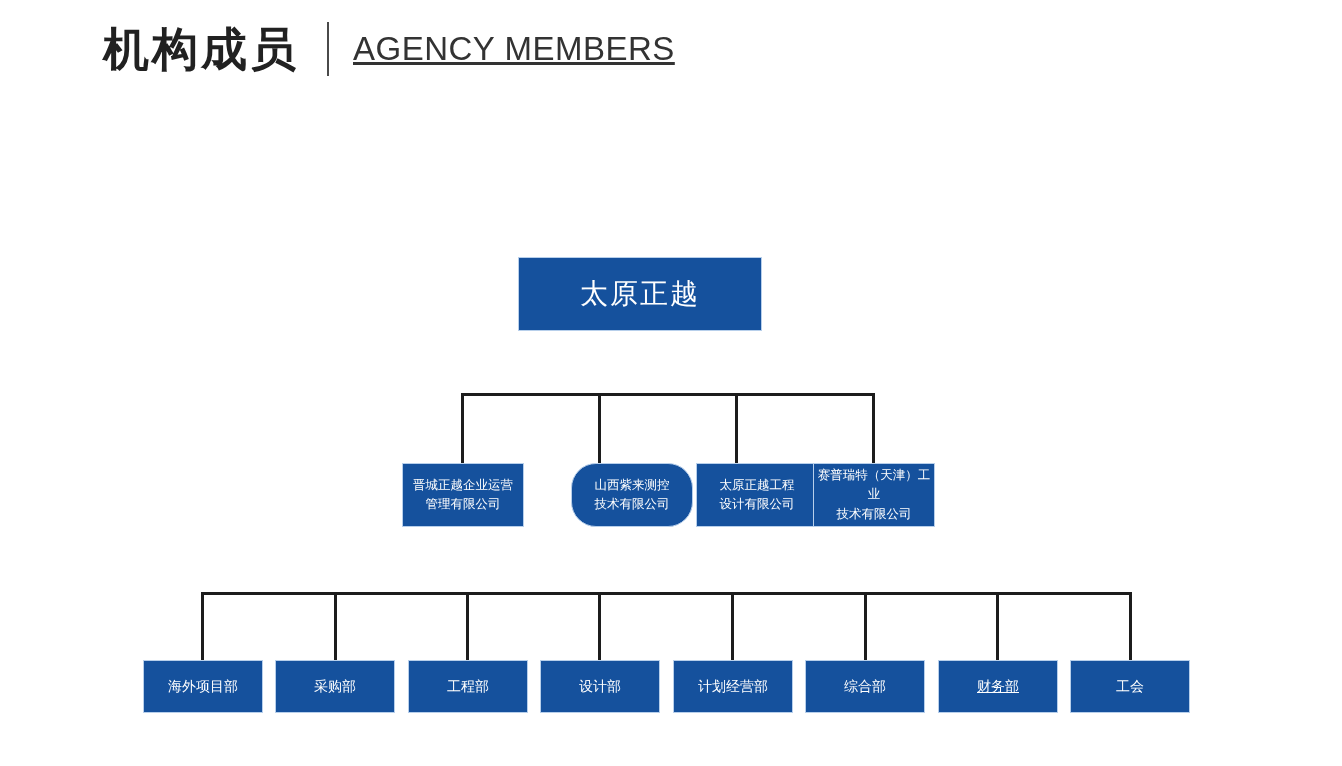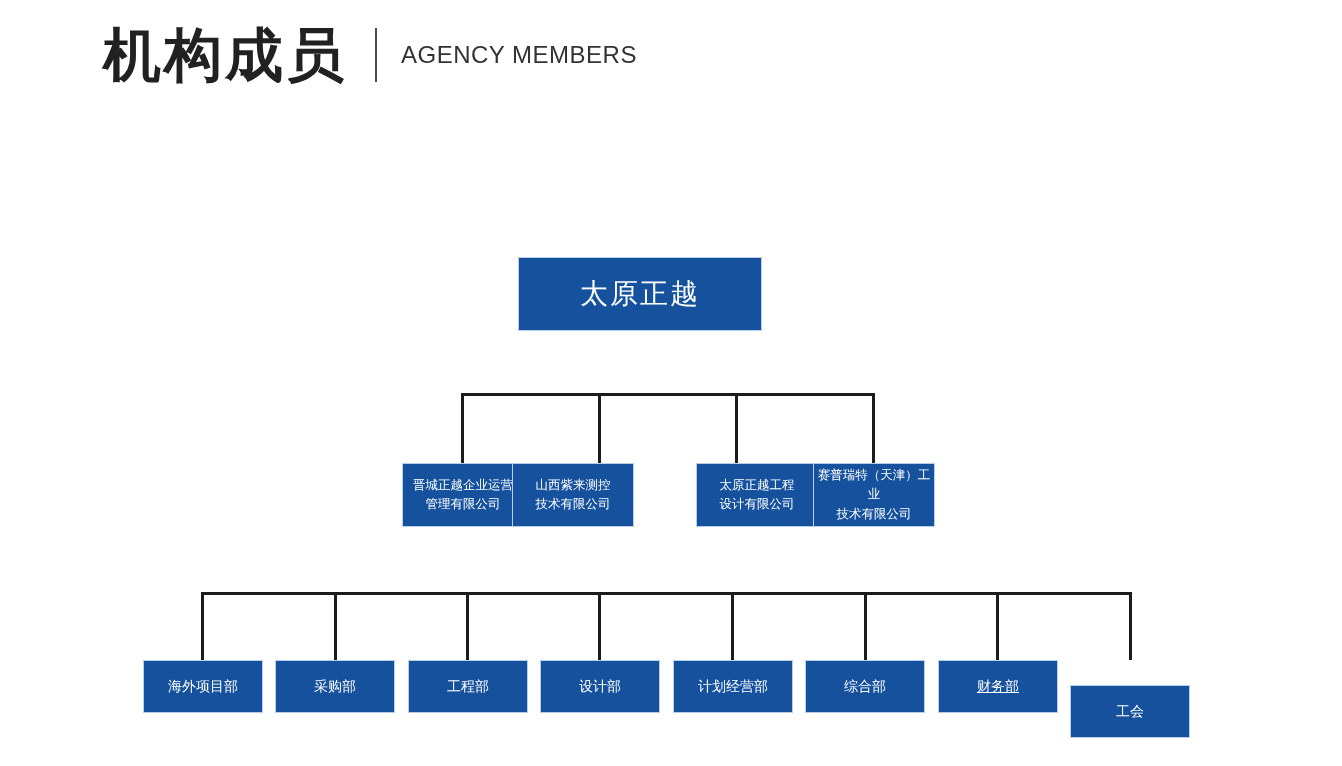--- a/index.html
+++ b/index.html
@@ -23,37 +23,38 @@
 
   
   .header {
     position: absolute;
     left: 103px;
     top: 22px;
     display: flex;
     align-items: center;
   }
   .title-cn {
-    font-size: 58px;
+    font-size: 46px;
     font-weight: bold;
     color: var(--title-cn-color);
     letter-spacing: 3px;
     line-height: 1.15;
   }
   .title-divider {
     width: 2px;
     height: 54px;
     background: #4a4a4a;
     margin: 0 24px 0 28px;
   }
   .title-en {
-    font-size: 24px;
+    font-size: 33px;
     color: var(--title-en-color);
     letter-spacing: 0.5px;
     white-space: nowrap;
+    text-decoration: underline;
   }
 
   
   .org-box {
     position: absolute;
     background: var(--box-fill);
     border: 1px solid var(--box-border);
     color: var(--box-text);
     display: flex;
     flex-direction: column;
@@ -63,36 +64,36 @@
   }
   .root-box {
     left: 518px; top: 257px; width: 244px; height: 74px;
     font-size: 28px; font-weight: normal; letter-spacing: 2px;
   }
   .l2-box {
     top: 463px; width: 122px; height: 64px;
     font-size: 12.5px; line-height: 1.55;
   }
   .l2-box.p0 { left: 402px; }
-  .l2-box.p1 { left: 512px; }
+  .l2-box.p1 { left: 571px; border-radius: 25px; }
   .l2-box.p2 { left: 676px; margin-left: 20px; }
   .l2-box.p3 { left: 813px; }
 
   .l3-box {
     top: 660px; width: 120px; height: 53px;
     font-size: 14px;
   }
   .l3-box.p0 { left: 143px; }
   .l3-box.p1 { left: 275px; }
   .l3-box.p2 { left: 408px; }
   .l3-box.p3 { left: 540px; }
   .l3-box.p4 { left: 673px; }
   .l3-box.p5 { left: 805px; }
   .l3-box.p6 { left: 938px; text-decoration: underline; }
-  .l3-box.p7 { left: 1070px; margin-top: 25px; }
+  .l3-box.p7 { left: 1070px; }
 
   
   .cline { position: absolute; background: var(--connector); }
   .hline-l2 { left: 461px; top: 393px; width: 414px; height: 3px; }
   .vline-l2 { top: 393px; width: 3px; height: 70px; }
   .vline-l2.d0 { left: 461px; }
   .vline-l2.d1 { left: 598px; }
   .vline-l2.d2 { left: 735px; }
   .vline-l2.d3 { left: 872px; }
 

